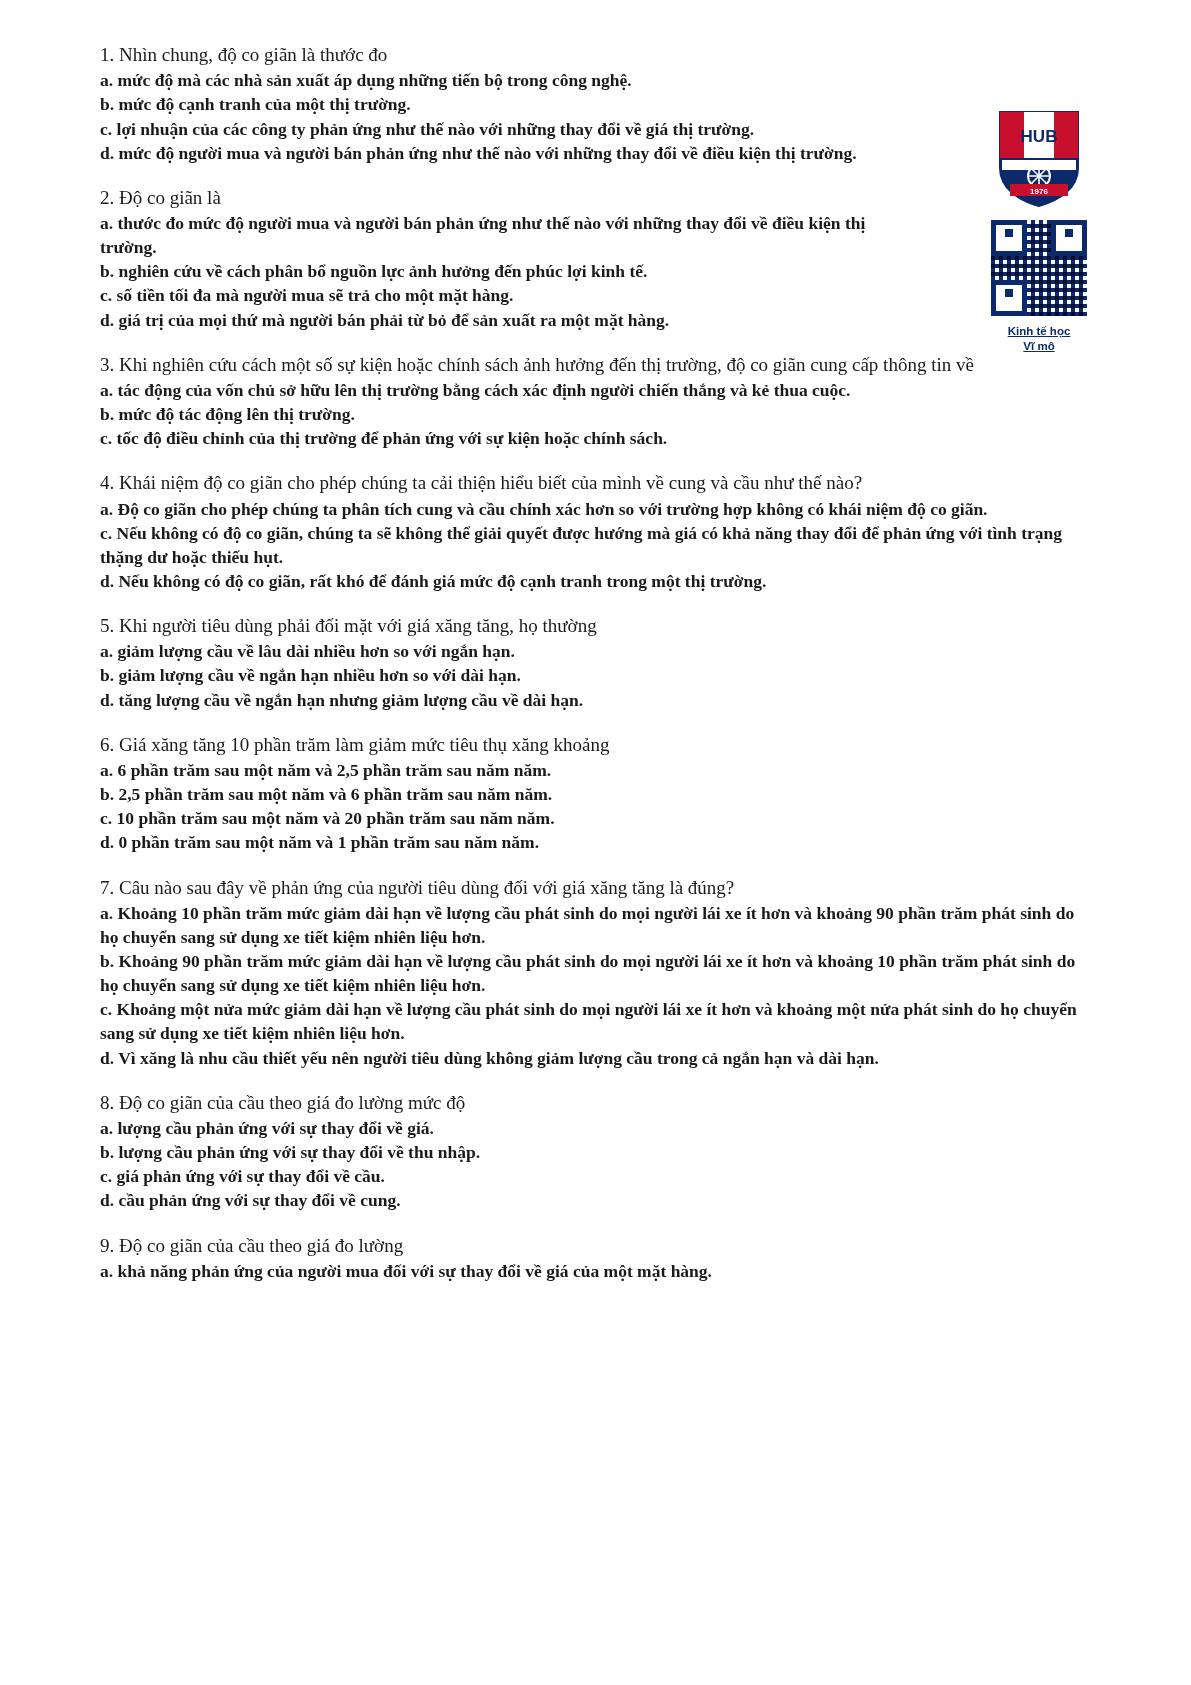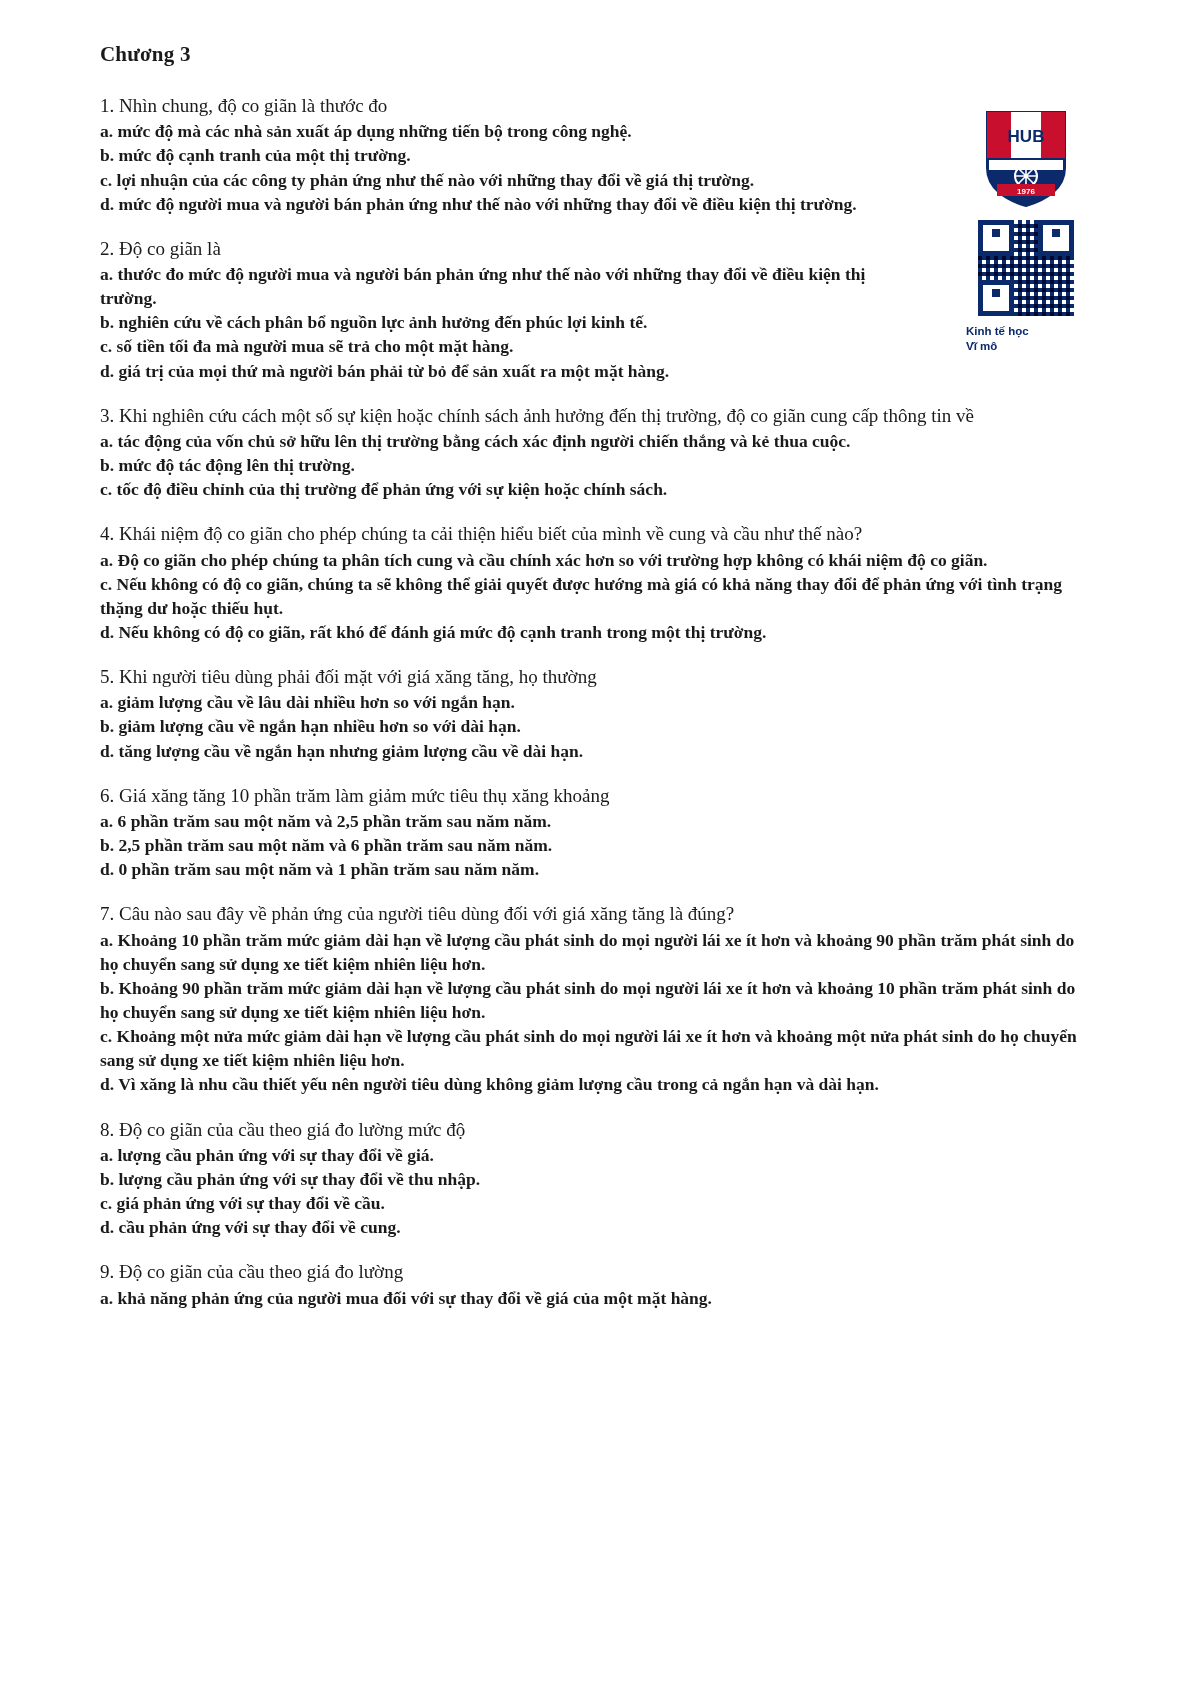--- a/index.html
+++ b/index.html
@@ -48,22 +48,23 @@
   .q-option.correct {
     font-weight: bold;
   }
   
   .wide .q-stem, .wide .q-option {
     width: 990px;
   }
   .logo-area {
     position: absolute;
     top: 108px;
-    right: 105px;
+    right: 92px;
     width: 120px;
+    text-align: center;
   }
   .shield {
     position: relative;
     width: 86px;
     height: 100px;
     margin: 0 auto;
   }
   .shield svg { display: block; }
   .qr {
     width: 96px;
@@ -92,28 +93,28 @@
   .qr .f-tl { top: 0; left: 0; }
   .qr .f-tr { top: 0; right: 0; }
   .qr .f-bl { bottom: 0; left: 0; }
   .logo-caption {
     font-family: "Liberation Sans", sans-serif;
     font-size: 11.5px;
     font-weight: bold;
     color: #0b2a6b;
     line-height: 1.3;
     margin-top: 8px;
+    text-decoration: underline;
   }
 </style>
 </head>
 <body>
 
 <div class="page">
 
-  <h1 class="doc-title">Chương 3</h1>
 
   <div class="logo-area">
     <div class="shield">
       <svg width="86" height="100" viewBox="0 0 86 100" xmlns="http://www.w3.org/2000/svg">
         <path d="M4 4 H82 V60 C82 80 64 92 43 98 C22 92 4 80 4 60 Z" fill="#0b2a6b" stroke="#0b2a6b" stroke-width="2"></path>
         <path d="M4 4 H28 V50 H4 Z" fill="#c8102e"></path>
         <path d="M58 4 H82 V50 H58 Z" fill="#c8102e"></path>
         <rect x="28" y="4" width="30" height="46" fill="#ffffff"></rect>
         <text x="43" y="34" font-family="Liberation Sans, sans-serif" font-size="17" font-weight="bold" fill="#0b2a6b" text-anchor="middle">HUB</text>
         <path d="M6 52 H80 V62 H6 Z" fill="#ffffff"></path>
@@ -176,20 +177,21 @@
       <p class="q-stem">5. Khi người tiêu dùng phải đối mặt với giá xăng tăng, họ thường</p>
       <p class="q-option correct">a. giảm lượng cầu về lâu dài nhiều hơn so với ngắn hạn.</p>
       <p class="q-option">b. giảm lượng cầu về ngắn hạn nhiều hơn so với dài hạn.</p>
       <p class="q-option">d. tăng lượng cầu về ngắn hạn nhưng giảm lượng cầu về dài hạn.</p>
     </div>
 
     <div class="question-block wide">
       <p class="q-stem">6. Giá xăng tăng 10 phần trăm làm giảm mức tiêu thụ xăng khoảng</p>
       <p class="q-option">a. 6 phần trăm sau một năm và 2,5 phần trăm sau năm năm.</p>
       <p class="q-option correct">b. 2,5 phần trăm sau một năm và 6 phần trăm sau năm năm.</p>
+      <p class="q-option">c. 10 phần trăm sau một năm và 20 phần trăm sau năm năm.</p>
       <p class="q-option">d. 0 phần trăm sau một năm và 1 phần trăm sau năm năm.</p>
     </div>
 
     <div class="question-block wide">
       <p class="q-stem">7. Câu nào sau đây về phản ứng của người tiêu dùng đối với giá xăng tăng là đúng?</p>
       <p class="q-option">a. Khoảng 10 phần trăm mức giảm dài hạn về lượng cầu phát sinh do mọi người lái xe ít hơn và khoảng 90 phần trăm phát sinh do họ chuyển sang sử dụng xe tiết kiệm nhiên liệu hơn.</p>
       <p class="q-option">b. Khoảng 90 phần trăm mức giảm dài hạn về lượng cầu phát sinh do mọi người lái xe ít hơn và khoảng 10 phần trăm phát sinh do họ chuyển sang sử dụng xe tiết kiệm nhiên liệu hơn.</p>
       <p class="q-option correct">c. Khoảng một nửa mức giảm dài hạn về lượng cầu phát sinh do mọi người lái xe ít hơn và khoảng một nửa phát sinh do họ chuyển sang sử dụng xe tiết kiệm nhiên liệu hơn.</p>
       <p class="q-option">d. Vì xăng là nhu cầu thiết yếu nên người tiêu dùng không giảm lượng cầu trong cả ngắn hạn và dài hạn.</p>
     </div>

